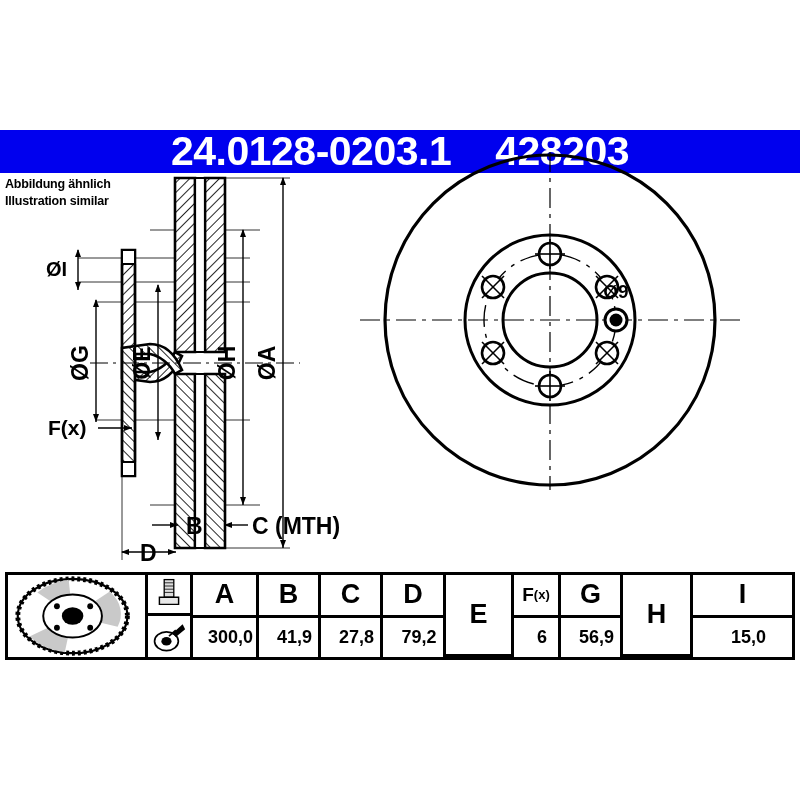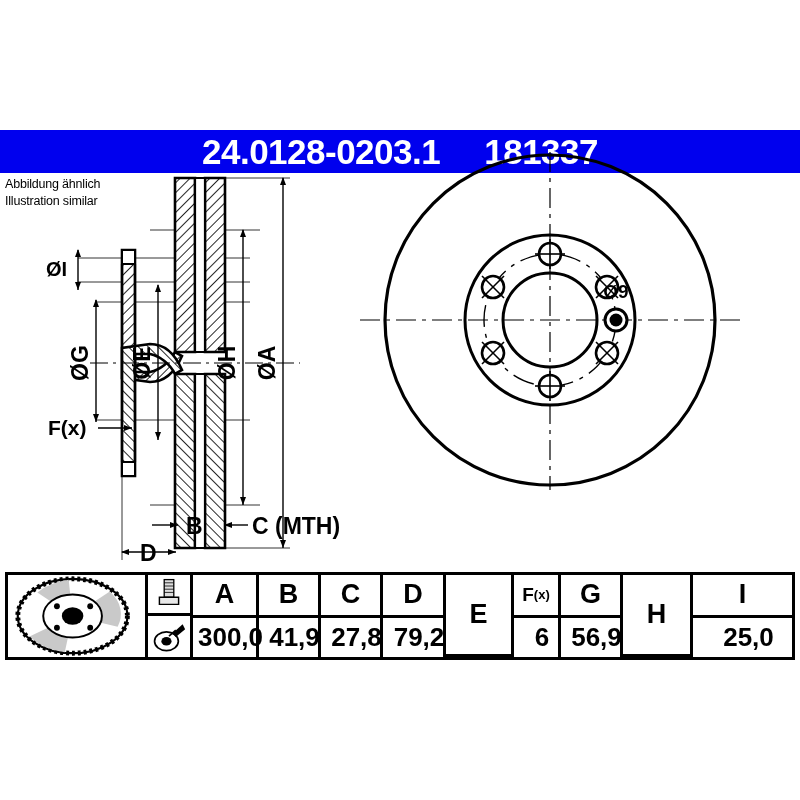--- a/index.html
+++ b/index.html
@@ -4,62 +4,62 @@
 <style>
   html,body{margin:0;padding:0;background:#fff;}
   body{width:800px;height:800px;position:relative;overflow:hidden;
        font-family:"Liberation Sans",sans-serif;color:#000;}
   #root{position:absolute;left:0;top:0;width:800px;height:800px;background:#fff;}
 
   
   .headerbar{position:absolute;left:0;top:130px;width:800px;height:43px;
              background:#0000ee;display:flex;align-items:center;justify-content:center;}
   .headerbar .nums{display:flex;align-items:center;gap:44px;}
-  .headerbar .num{color:#fff;font-weight:bold;font-size:35px;letter-spacing:-0.5px;
+  .headerbar .num{color:#fff;font-weight:bold;font-size:41px;letter-spacing:-0.5px;
                   font-family:"Liberation Sans",sans-serif;line-height:1;}
 
   
-  .simnote{position:absolute;left:5px;top:176px;font-size:12.5px;font-weight:normal;
+  .simnote{position:absolute;left:5px;top:176px;font-size:12.5px;font-weight:bold;
            line-height:1.32;letter-spacing:-0.2px;}
 
   
   #draw{position:absolute;left:0;top:130px;width:800px;height:440px;}
 
   
   .spec{position:absolute;left:5px;top:572px;width:790px;height:88px;
         border:3px solid #000;box-sizing:border-box;background:#fff;}
   .spec .grid{display:flex;width:100%;height:100%;}
   .spec .iconcell{border-right:3px solid #000;box-sizing:border-box;position:relative;}
   .spec .disccell{width:140px;}
   .spec .toolcell{width:45px;display:flex;flex-direction:column;}
   .spec .cols{flex:1;display:flex;}
   .spec .col{border-right:3px solid #000;box-sizing:border-box;display:flex;
              flex-direction:column;}
   .spec .col:last-child{border-right:none;}
   .spec .hd,.spec .vl{flex:1;display:flex;align-items:center;justify-content:center;
                       font-weight:bold;line-height:1;}
   .spec .hd{border-bottom:3px solid #000;box-sizing:border-box;font-size:27px;}
-  .spec .vl{font-size:26px;box-sizing:border-box;margin-left:12px;}
+  .spec .vl{font-size:18px;box-sizing:border-box;margin-left:12px;}
   .spec .hd.small{font-size:19px;}
   .spec .fxsub{font-size:13px;}
   .c-a{width:66px}.c-b{width:62px}.c-c{width:62px}.c-d{width:63px}
   .c-e{width:68px}.c-f{width:47px}.c-g{width:62px}.c-h{width:70px}.c-i{flex:1}
   .toolcell .t1{height:50%;border-bottom:3px solid #000;box-sizing:border-box;
                 display:flex;align-items:center;justify-content:center;}
   .toolcell .t2{height:50%;display:flex;align-items:center;justify-content:center;}
 </style>
 </head>
 <body>
 
 <div id="root">
 
   <div class="headerbar">
     <div class="nums">
       <span class="num">24.0128-0203.1</span>
-      <span class="num">181337</span>
+      <span class="num">428203</span>
     </div>
   </div>
 
   <div class="simnote">
     <div>Abbildung ähnlich</div>
     <div>Illustration similar</div>
   </div>
 
   <svg id="draw" viewBox="0 0 800 440">
     <defs>
@@ -316,20 +316,20 @@
           <div class="hd">G</div>
           <div class="vl">56,9</div>
         </div>
 
         <div class="col c-h">
           <div class="hd">H</div>
         </div>
 
         <div class="col c-i">
           <div class="hd">I</div>
-          <div class="vl">25,0</div>
+          <div class="vl">15,0</div>
         </div>
 
       </div>
     </div>
   </div>
 
 </div>
 
 </body></html>

